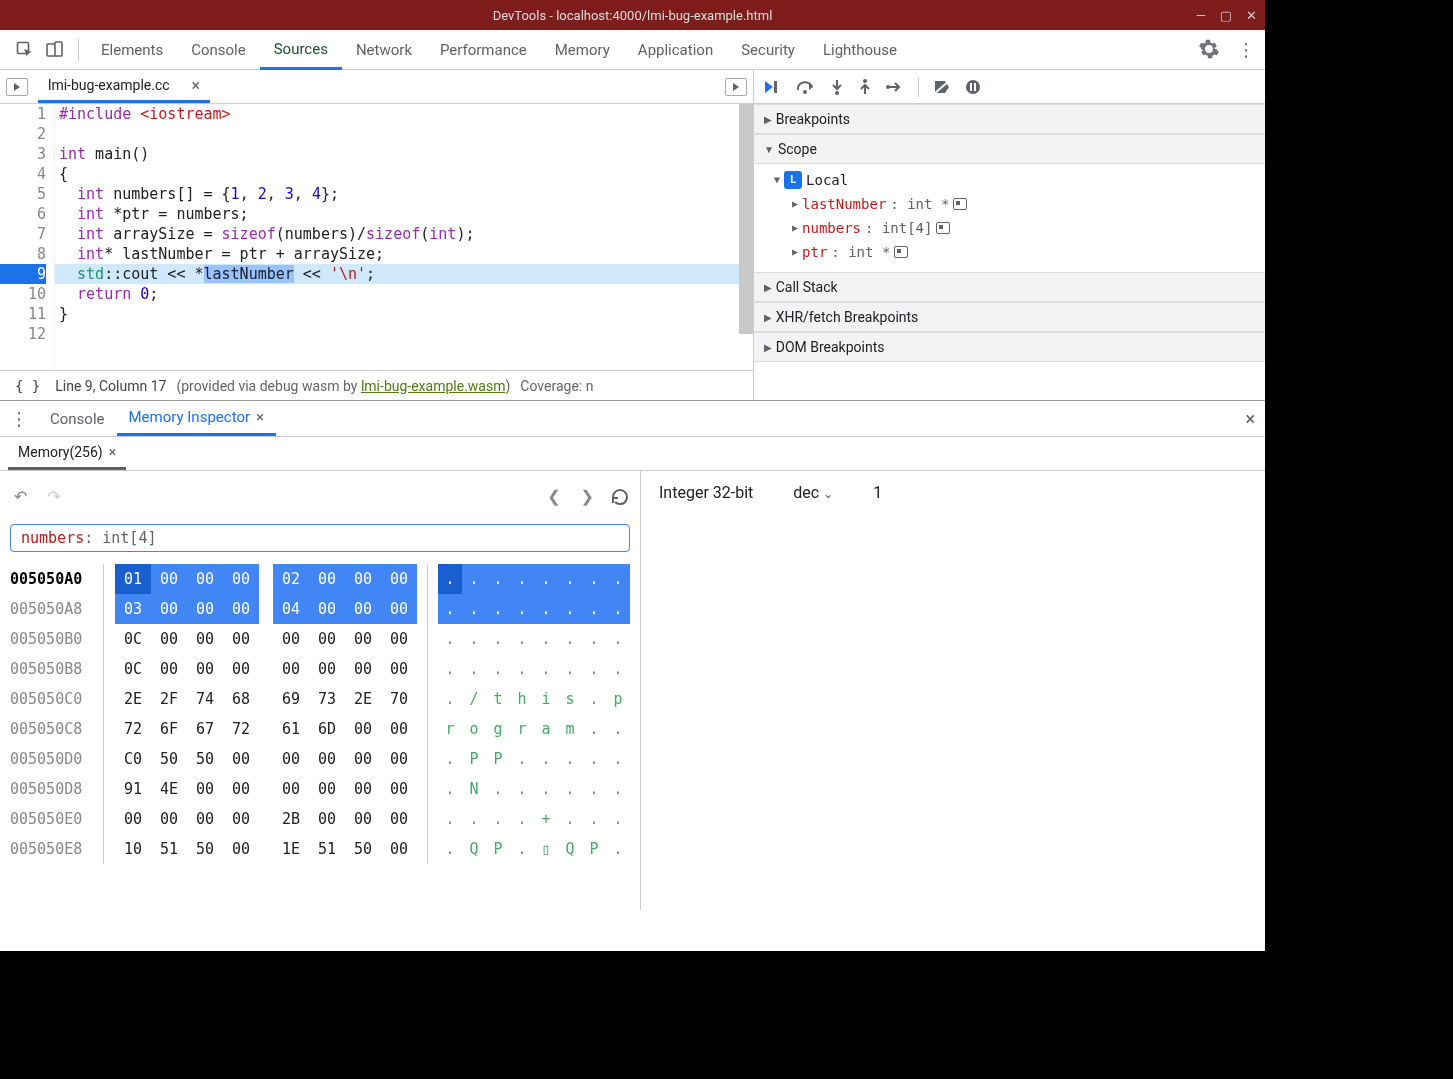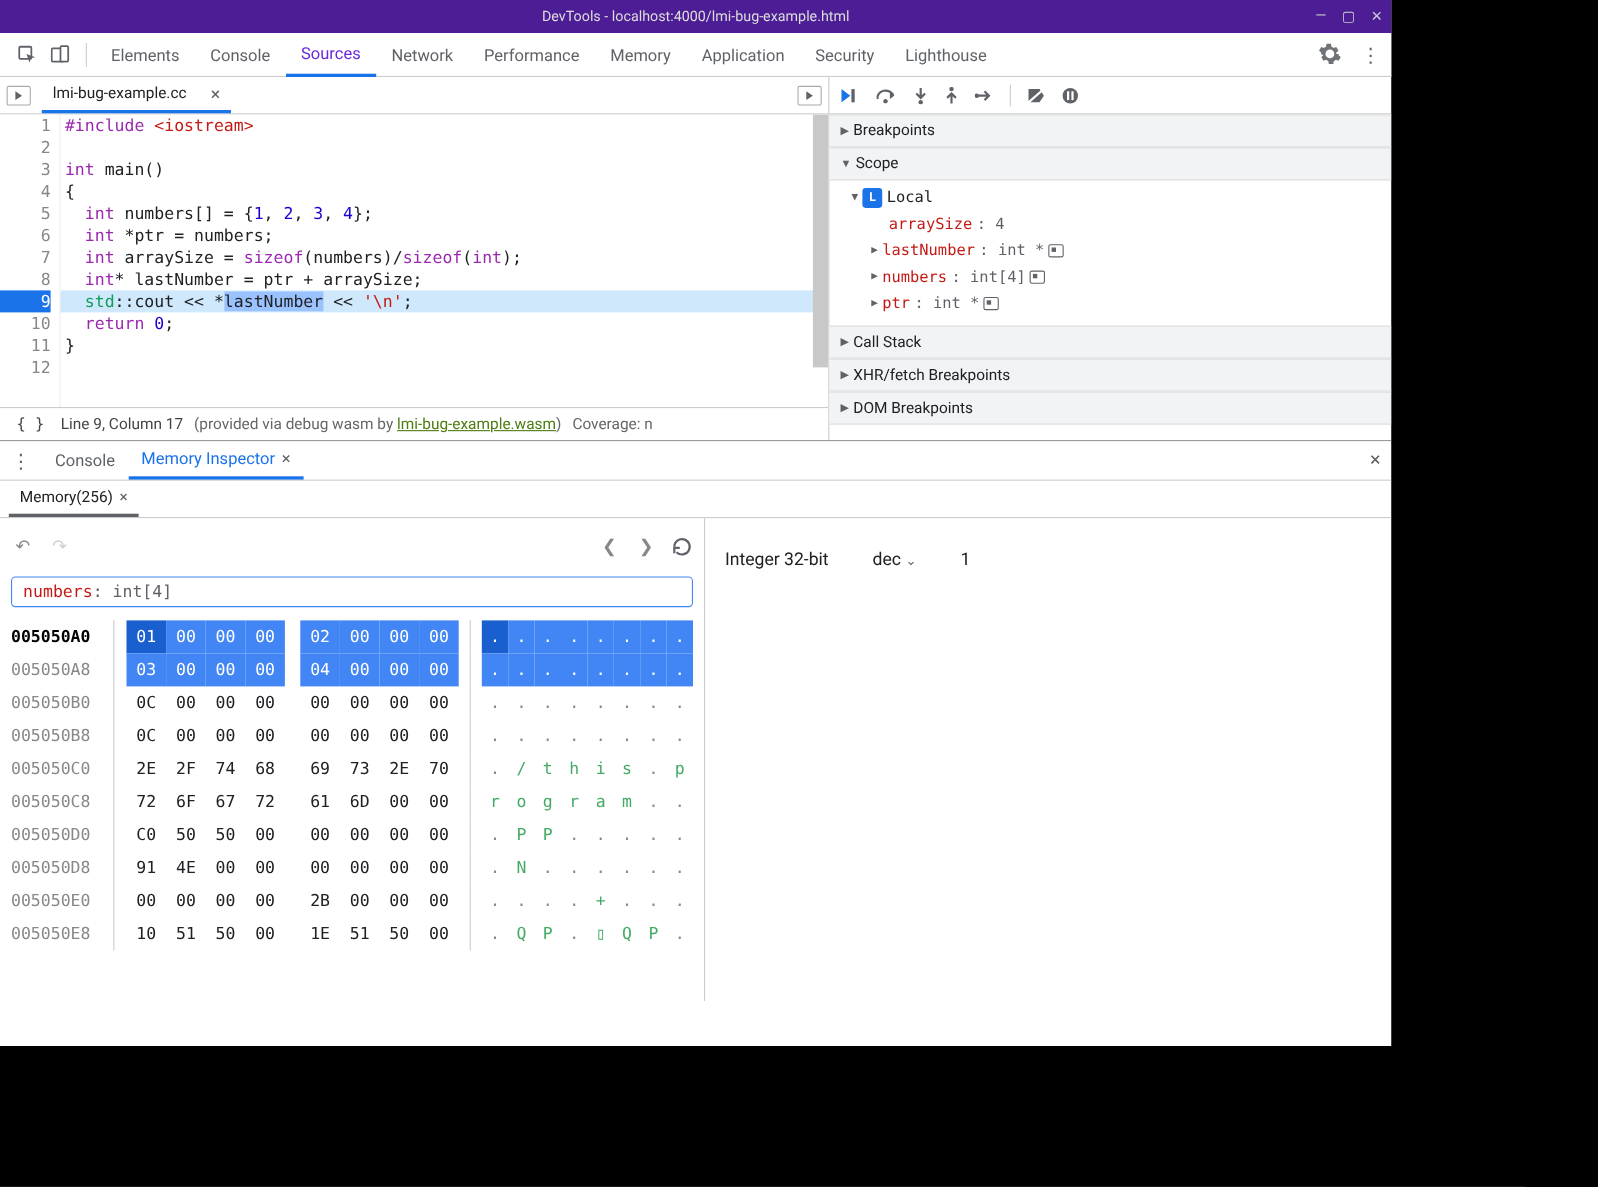--- a/index.html
+++ b/index.html
@@ -1,25 +1,25 @@
 <!DOCTYPE html>
 <html><head>
 <meta charset="utf-8">
 <style>
 * { box-sizing: border-box; margin: 0; padding: 0; }
 body { font-family: -apple-system, BlinkMacSystemFont, "Segoe UI", Roboto, sans-serif; font-size: 14px; background: #000; color: #202124; width: 1265px; height: 951px; overflow: hidden; }
 .window { background: #fff; height: 100%; display: flex; flex-direction: column; }
-.titlebar { background: #4c1d95; color: #ddd; height: 30px; display: flex; align-items: center; justify-content: center; position: relative; font-size: 13px; }
+.titlebar { background: #7f1d1d; color: #ddd; height: 30px; display: flex; align-items: center; justify-content: center; position: relative; font-size: 13px; }
 .titlebar-controls { position: absolute; right: 8px; display: flex; gap: 14px; color: #ccc; }
 .titlebar-controls span { cursor: pointer; font-size: 13px; }
 .main-tabs { display: flex; align-items: center; height: 40px; border-bottom: 1px solid #ccc; padding: 0 10px; background: #fff; }
 .tab-icon-btn { width: 30px; height: 30px; display: flex; align-items: center; justify-content: center; color: #5f6368; cursor: pointer; }
 .tab-sep { width: 1px; height: 22px; background: #ccc; margin: 0 8px; }
 .main-tab { padding: 0 14px; height: 100%; display: flex; align-items: center; color: #5f6368; cursor: pointer; font-size: 15px; }
-.main-tab.active { color: #6d28d9; border-bottom: 3px solid #1a73e8; margin-bottom: -1px; }
+.main-tab.active { color: #14532d; border-bottom: 3px solid #1a73e8; margin-bottom: -1px; }
 .main-right-icons { margin-left: auto; display: flex; gap: 18px; color: #5f6368; }
 .content-split { display: flex; flex: 1; overflow: hidden; }
 .left-pane { width: 754px; display: flex; flex-direction: column; border-right: 1px solid #ccc; }
 .right-pane { flex: 1; display: flex; flex-direction: column; }
 .file-tabs { display: flex; align-items: center; height: 34px; border-bottom: 1px solid #ccc; padding: 0 6px; }
 .file-tab { padding: 0 10px; height: 100%; display: flex; align-items: center; gap: 22px; border-bottom: 3px solid #1a73e8; font-size: 14px; }
 .file-tab .close { color: #5f6368; font-size: 16px; }
 .code-area { flex: 1; display: flex; font-family: "Menlo", "Consolas", monospace; font-size: 15px; line-height: 20px; overflow: hidden; position: relative; }
 .gutter { width: 55px; text-align: right; padding-right: 8px; color: #888; background: #fff; border-right: 1px solid #eee; }
 .gutter .ln { height: 20px; }
@@ -74,21 +74,21 @@
 .hex-gap { width: 14px; }
 .hex-byte.hi { background: #4285f4; color: #fff; }
 .hex-byte.hi-dark { background: #1a5fd0; color: #fff; }
 .hex-ascii { display: flex; border-left: 1px solid #ccc; padding-left: 10px; margin-left: 10px; }
 .hex-ch { width: 24px; text-align: center; color: #4a6; }
 .hex-ch.dot { color: #888; }
 .hex-ch.hi { background: #4285f4; color: #fff; }
 .hex-ch.hi-dark { background: #1a5fd0; color: #fff; }
 .endian-row { display: flex; align-items: center; font-size: 16px; margin-bottom: 22px; }
 .gear2 { margin-left: auto; color: #5f6368; }
-.int-row { display: flex; align-items: center; gap: 40px; font-size: 16px; margin-top: 16px; }
+.int-row { display: flex; align-items: center; gap: 40px; font-size: 16px; }
 .chev { font-size: 12px; color: #5f6368; margin-left: 4px; }
 .scroll-thumb { position:absolute; right:0; top:0; width:14px; height:230px; background:#c8c8c8; }
 svg { display: block; }
 </style>
 </head>
 <body>
 
 <div class="window">
   <div class="titlebar">
     <span>DevTools - localhost:4000/lmi-bug-example.html</span>
@@ -227,25 +227,20 @@
             <span class="tri">▼</span>
             <span>Scope</span>
           </div>
         <div class="scope-body" id="scope-body">
             <div class="scope-row">
               <span style="font-size:10px;color:#5f6368">▼</span> 
               <span class="scope-badge">L</span> 
               <span>Local</span>
             </div>
             <div class="scope-row" style="padding-left: 18px;">
-              <span style="width:12px;display:inline-block"></span>
-              <span class="scope-name">arraySize</span>
-              <span class="scope-val">: 4</span>
-            </div>
-            <div class="scope-row" style="padding-left: 18px;">
               <span style="font-size:10px;color:#5f6368">▶</span> 
               <span class="scope-name">lastNumber</span>
               <span class="scope-val">: int *</span> 
               <span class="mem-icon"></span>
             </div>
             <div class="scope-row" style="padding-left: 18px;">
               <span style="font-size:10px;color:#5f6368">▶</span> 
               <span class="scope-name">numbers</span>
               <span class="scope-val">: int[4]</span> 
               <span class="mem-icon"></span>

